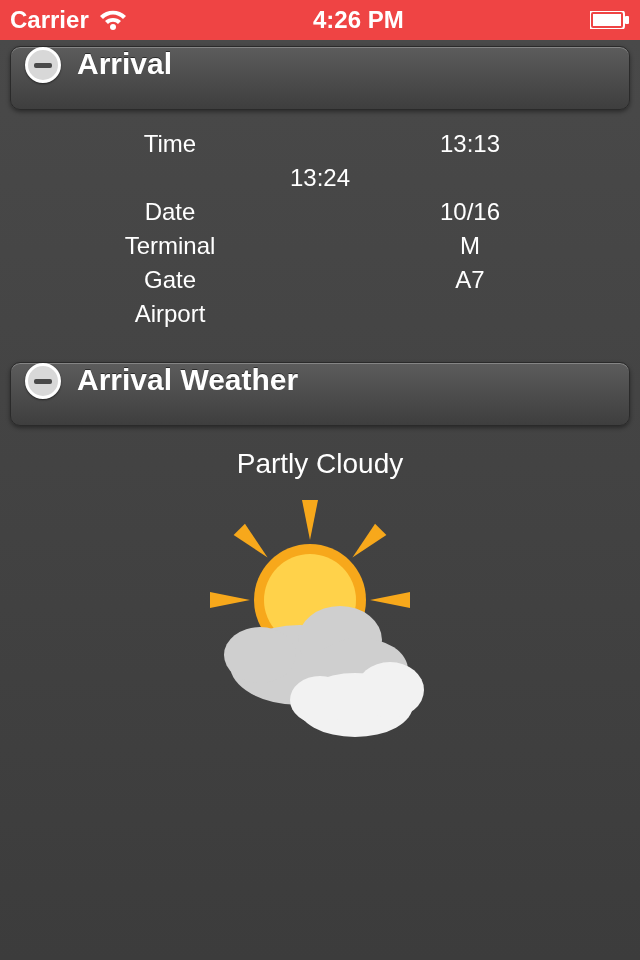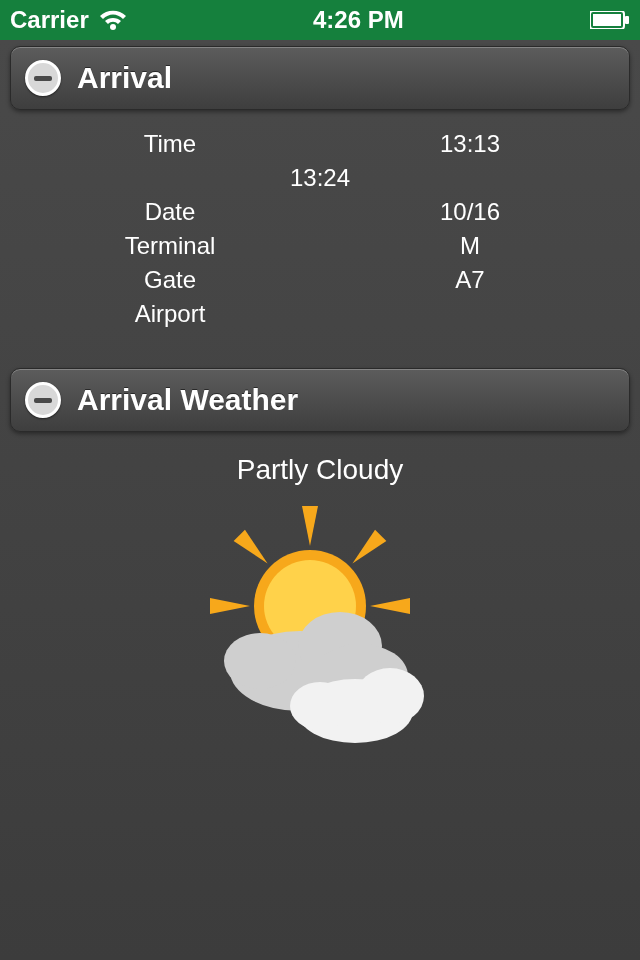--- a/index.html
+++ b/index.html
@@ -7,21 +7,21 @@
     width: 640px;
     height: 960px;
     font-family: Helvetica, Arial, sans-serif;
     background: #444;
     overflow: hidden;
   }
   
   .status-bar {
     width: 100%;
     height: 40px;
-    background: #15803d;
+    background: #ef4444;
     color: #fff;
     display: flex;
     align-items: center;
     justify-content: space-between;
     font-size: 24px;
     font-weight: bold;
     padding: 0 10px;
   }
   .status-left, .status-right { display: flex; align-items: center; gap: 10px; }
   .wifi-icon { display: inline-flex; }
@@ -34,21 +34,20 @@
     padding: 0 10px;
     padding-top: 6px;
   }
   .section-header {
     height: 64px;
     background: linear-gradient(#5c5c5c, #3e3e3e);
     border: 1px solid #2a2a2a;
     border-radius: 10px;
     box-shadow: inset 0 1px 0 rgba(255,255,255,.25), 0 2px 4px rgba(0,0,0,.4);
     display: flex;
-    align-items: center;
     padding: 0 14px;
     gap: 16px;
   }
   .collapse-icon {
     width: 36px; height: 36px;
     border-radius: 50%;
     background: #d8d8d8;
     border: 3px solid #fff;
     box-shadow: 0 1px 2px rgba(0,0,0,.5);
     display: flex; align-items: center; justify-content: center;
@@ -76,21 +75,21 @@
     text-align: center;
     color: #fff;
     font-weight: normal;
   }
   .row .value.link {
     color: #0b7bd6;
     font-weight: bold;
     text-decoration: underline;
     line-height: 1.35;
   }
-  .weather-section { margin-top: 10px;}
+  .weather-section { margin-top: 4px;}
   .weather-rows { padding-top: 22px; font-size: 28px; color:#fff;}
   .weather-rows .row .label { width: 300px; text-align:center;}
   .weather-rows .row .value { flex:1; text-align:center;}
   .weather-icon-wrap {
     display: flex; justify-content: center; margin-top: 20px;
   }
 </style>
 </head>
 <body>
 

